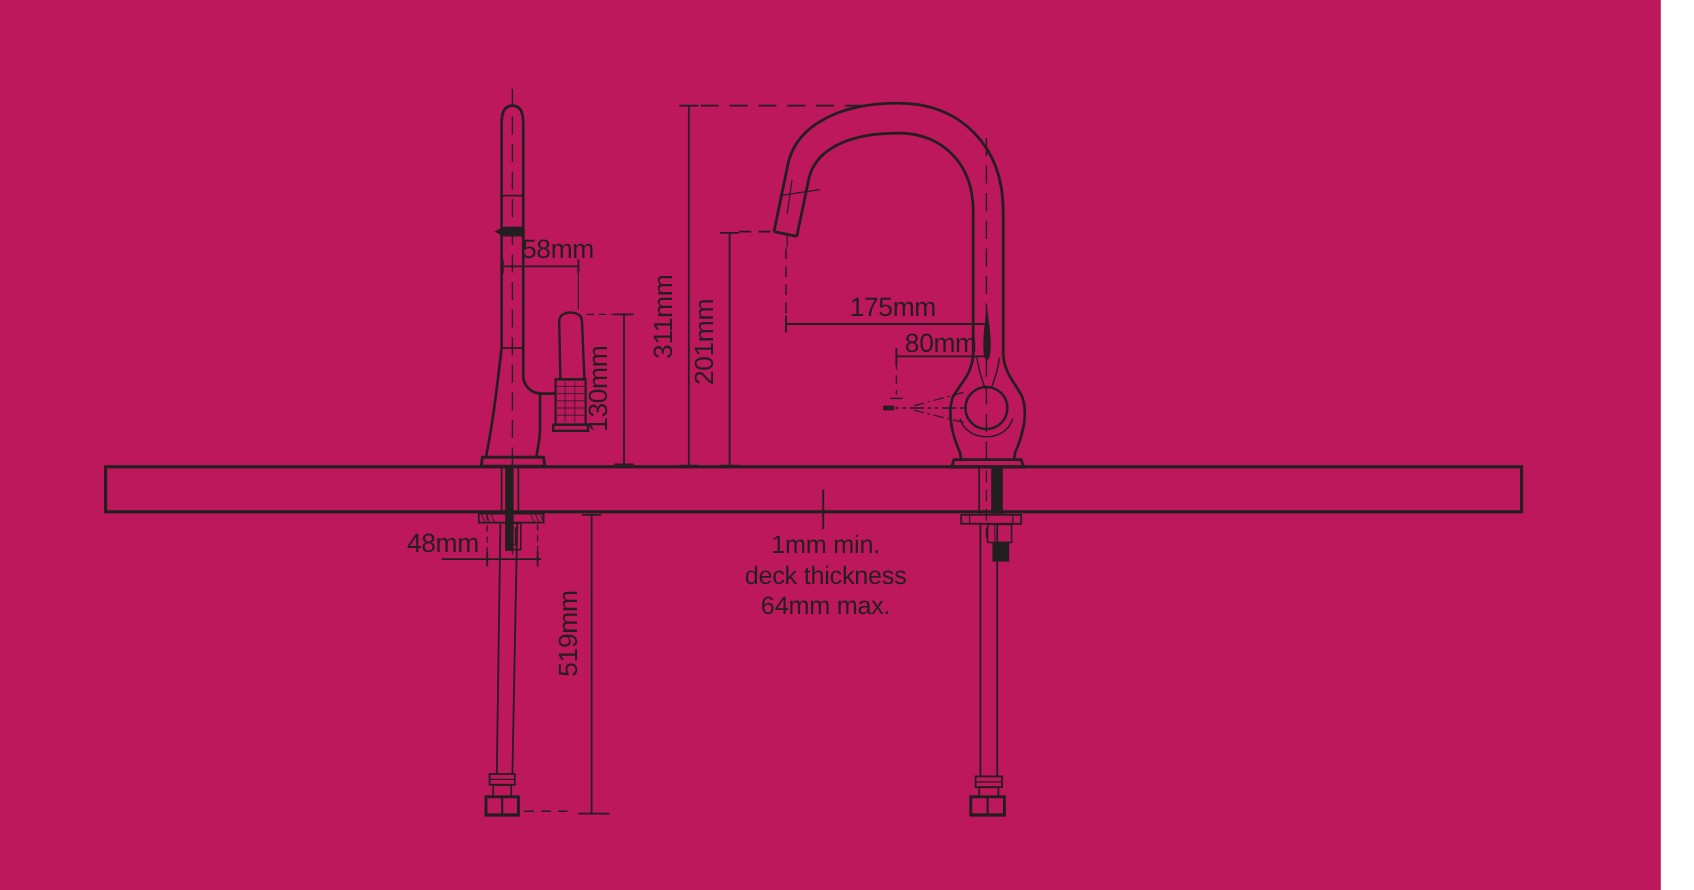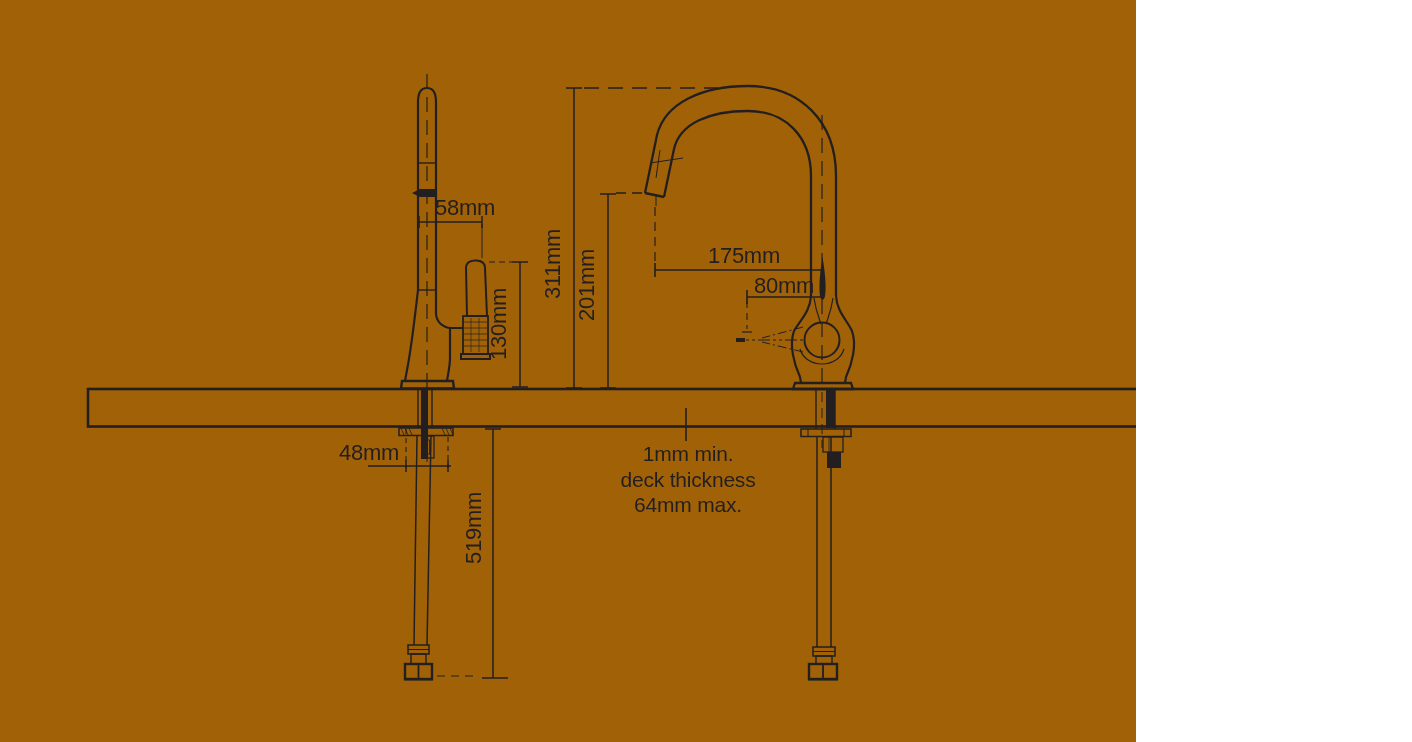--- a/index.html
+++ b/index.html
@@ -1,16 +1,16 @@
 <!DOCTYPE html>
 <html><head>
 <meta charset="utf-8">
 <style>
   html,body{margin:0;padding:0;background:#ffffff;}
-  .stage{position:relative;width:1136px;height:742px;background:#a16207;overflow:hidden;}
+  .stage{position:relative;width:1384px;height:742px;background:#be185d;overflow:hidden;}
   svg{display:block;}
   .dim-label{font:22px "Liberation Sans", sans-serif;fill:#231f20;letter-spacing:-0.3px;}
   .note-label{font:21px "Liberation Sans", sans-serif;fill:#231f20;letter-spacing:-0.2px;}
   .ln{stroke:#231f20;fill:none;}
 </style>
 </head>
 <body>
 
 <div class="stage">
 <svg width="1412" height="742" viewBox="0 0 1412 742">

